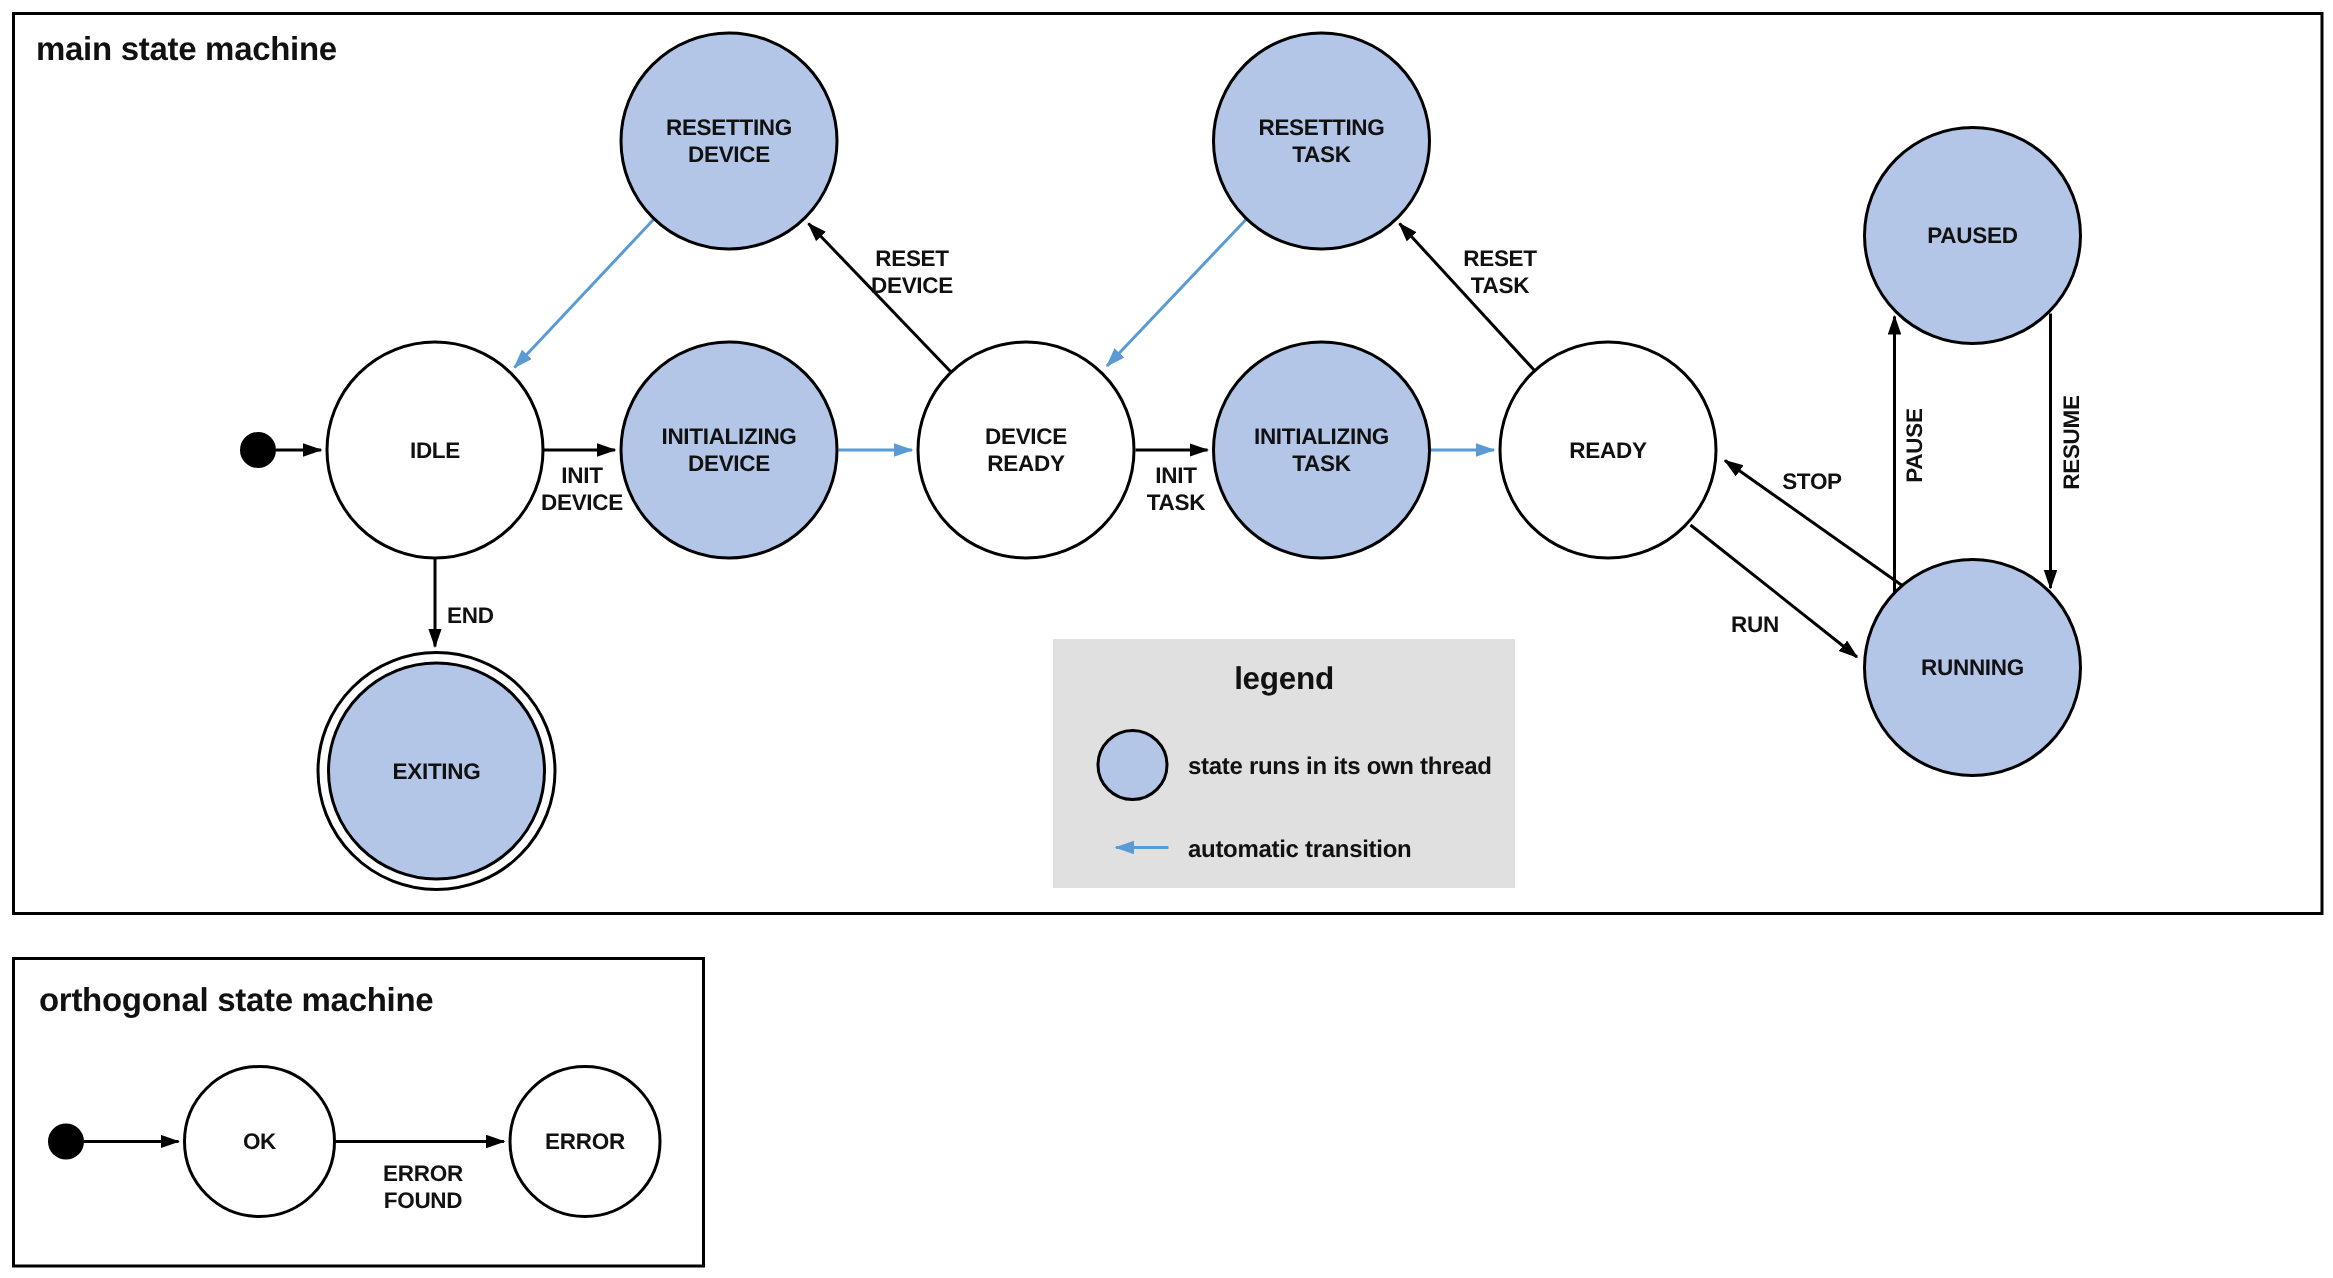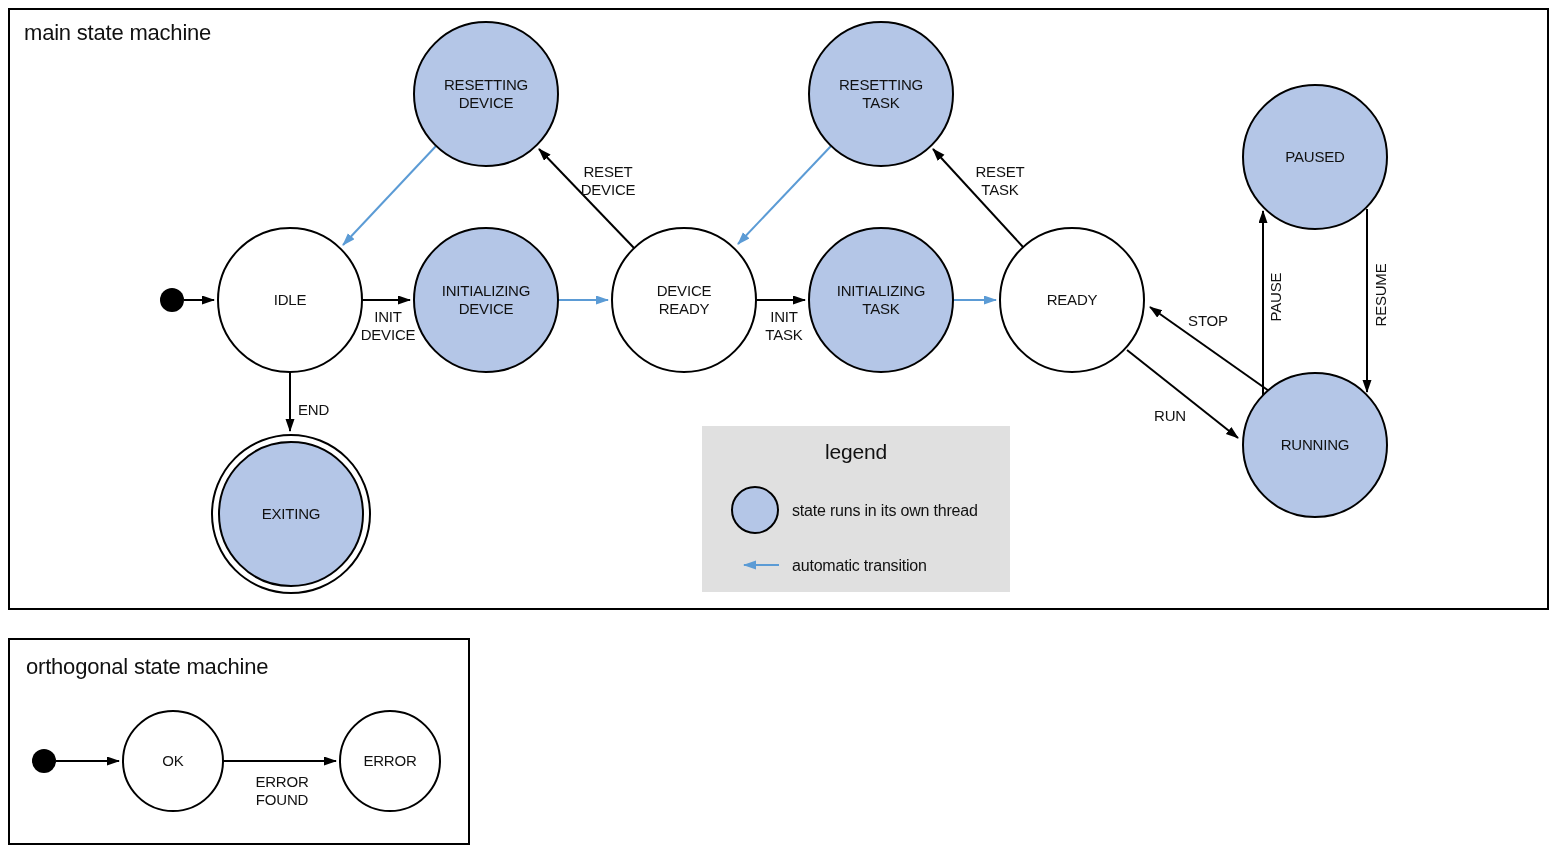--- a/index.html
+++ b/index.html
@@ -6,20 +6,21 @@
     margin: 0;
     padding: 0;
     background: #ffffff;
   }
   #stage {
     position: relative;
     width: 1555px;
     height: 852px;
     background: #ffffff;
     font-family: "Liberation Sans", sans-serif;
+    font-weight: bold;
   }
   svg { display: block; }
   svg text {
     font-family: "Liberation Sans", sans-serif;
     fill: #111111;
     letter-spacing: -0.2px;
   }
   .frame {
     fill: none;
     stroke: #000000;

